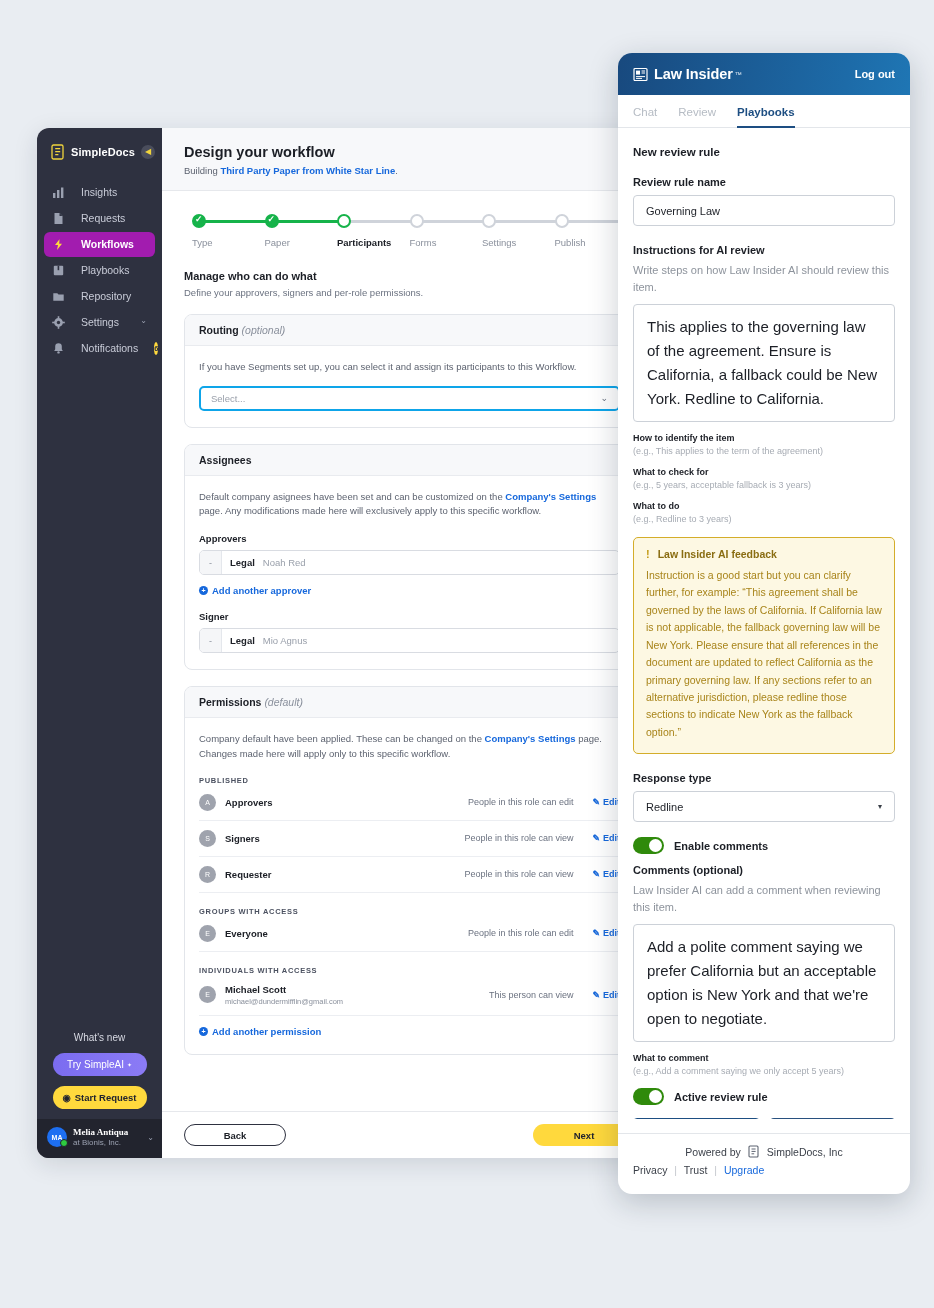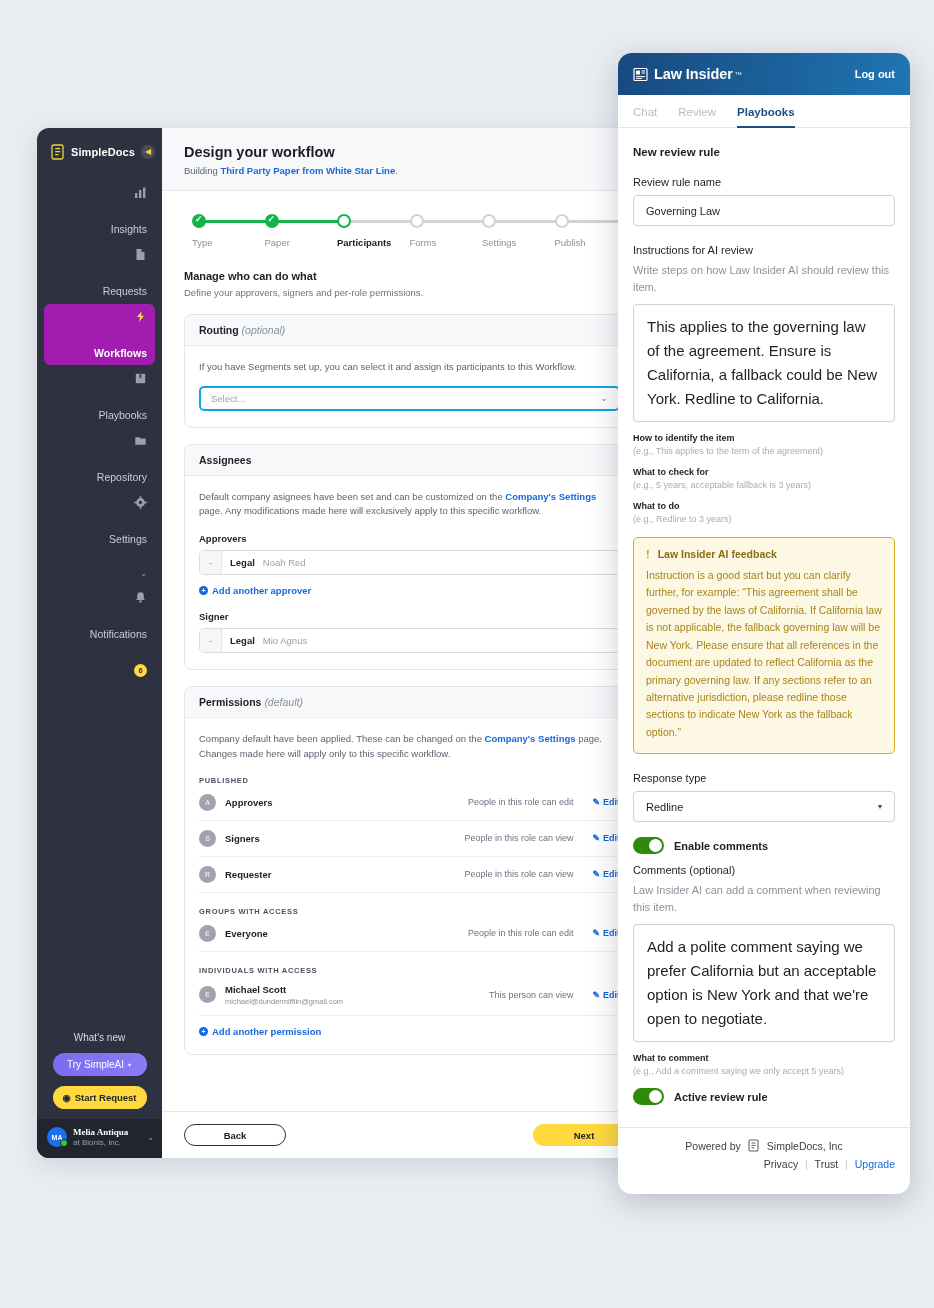--- a/index.html
+++ b/index.html
@@ -40,25 +40,24 @@
   .brand-name { font-size: 11px; font-weight: 700; color: #fff; letter-spacing: .1px; white-space: nowrap;}
   .collapse-btn {
     margin-left: auto;
     width: 14px; height: 14px; border-radius: 50%;
     background: #4a4d5c; color: #f0d43c;
     font-size: 8px; line-height: 14px; text-align: center;
     flex: 0 0 14px; cursor: pointer;
   }
   .nav { margin-top: 8px; display: flex; flex-direction: column; gap: 1px; padding: 0 7px; }
   .nav-item {
-    display: flex; align-items: flex-end; gap: 24px;
+    display: flex; align-items: flex-start; gap: 16px;
     padding: 6px 8px; border-radius: 6px;
     font-size: 10.5px; color: #c9ccd8; cursor: pointer;
     position: relative;
-    flex-direction: column;
   }
   .nav-item.active { background: #a21caf; color: #ffffff; font-weight: 700; }
   .nav-icon { width: 13px; height: 13px; flex: 0 0 13px; display:flex; align-items:center; justify-content:center;}
   .nav-label { white-space: nowrap; }
   .nav-chev { margin-left: auto; font-size: 8px; color: #9aa0b0; }
   .nav-badge {
     margin-left: auto;
     width: 13px; height: 13px; border-radius: 50%;
     background: #ffd93d; color: #2e3140;
     font-size: 7.5px; font-weight: 700;
@@ -252,21 +251,21 @@
 
   .li-tabs { display: flex; gap: 21px; padding: 11px 15px 0 15px; border-bottom: 1px solid #e3e6ea; }
   .li-tab {
     font-size: 11.5px; color: #b6bcc4; padding-bottom: 8px;
     cursor: pointer; border-bottom: 2.5px solid transparent; margin-bottom: -1px;
   }
   .li-tab.active { color: #1d4e82; font-weight: 700; border-bottom-color: #1d4e82; }
 
   .li-body { padding: 18px 15px 0 15px; flex: 1; overflow: hidden; }
   .li-h1 { font-size: 11.5px; font-weight: 700; color: #1c1f26; }
-  .li-label { font-size: 11px; font-weight: 400; color: #1c1f26; margin-top: 18px; }
+  .li-label { font-size: 11px; font-weight: 700; color: #1c1f26; margin-top: 18px; }
   .li-input {
     margin-top: 7px; height: 31px;
     border: 1px solid #ccd1d8; border-radius: 4px;
     display: flex; align-items: center; padding: 0 12px;
     font-size: 11px; color: #1c1f26;
   }
   .li-desc { font-size: 11px; color: #8d939c; margin-top: 6px; line-height: 1.5; }
   .li-textarea {
     margin-top: 9px;
     border: 1px solid #ccd1d8; border-radius: 4px;
@@ -319,22 +318,22 @@
     flex: 1; height: 27px; border-radius: 4px;
     border: none; background: #28507f;
     color: #fff; font-size: 11px; font-weight: 700; cursor: pointer;
   }
   .li-gethelp {
     text-align: center; margin-top: 16px;
     font-size: 11px; font-weight: 700; color: #1d4e82; cursor: pointer;
   }
   .li-footer {
     border-top: 1px solid #e3e6ea;
-    margin: 14px 0 12px 0; padding: 11px 15px 12px 15px;
-    text-align: right;
+    margin: 14px 0 6px 0; padding: 11px 15px 12px 15px;
+    text-align: left;
   }
   .li-powered {
     display: flex; align-items: center; justify-content: center; gap: 7px;
     font-size: 10.5px; color: #3a3f48;
   }
   .li-sd-mark { width: 12px; height: 13px; }
   .li-legal { margin-top: 6px; font-size: 10.5px; color: #3a3f48; }
   .li-legal span { cursor: pointer; }
   .li-legal .sep { color: #c3c7cd; margin: 0 4px; }
   .li-legal .up { color: #1668dc; font-weight: 400; }

